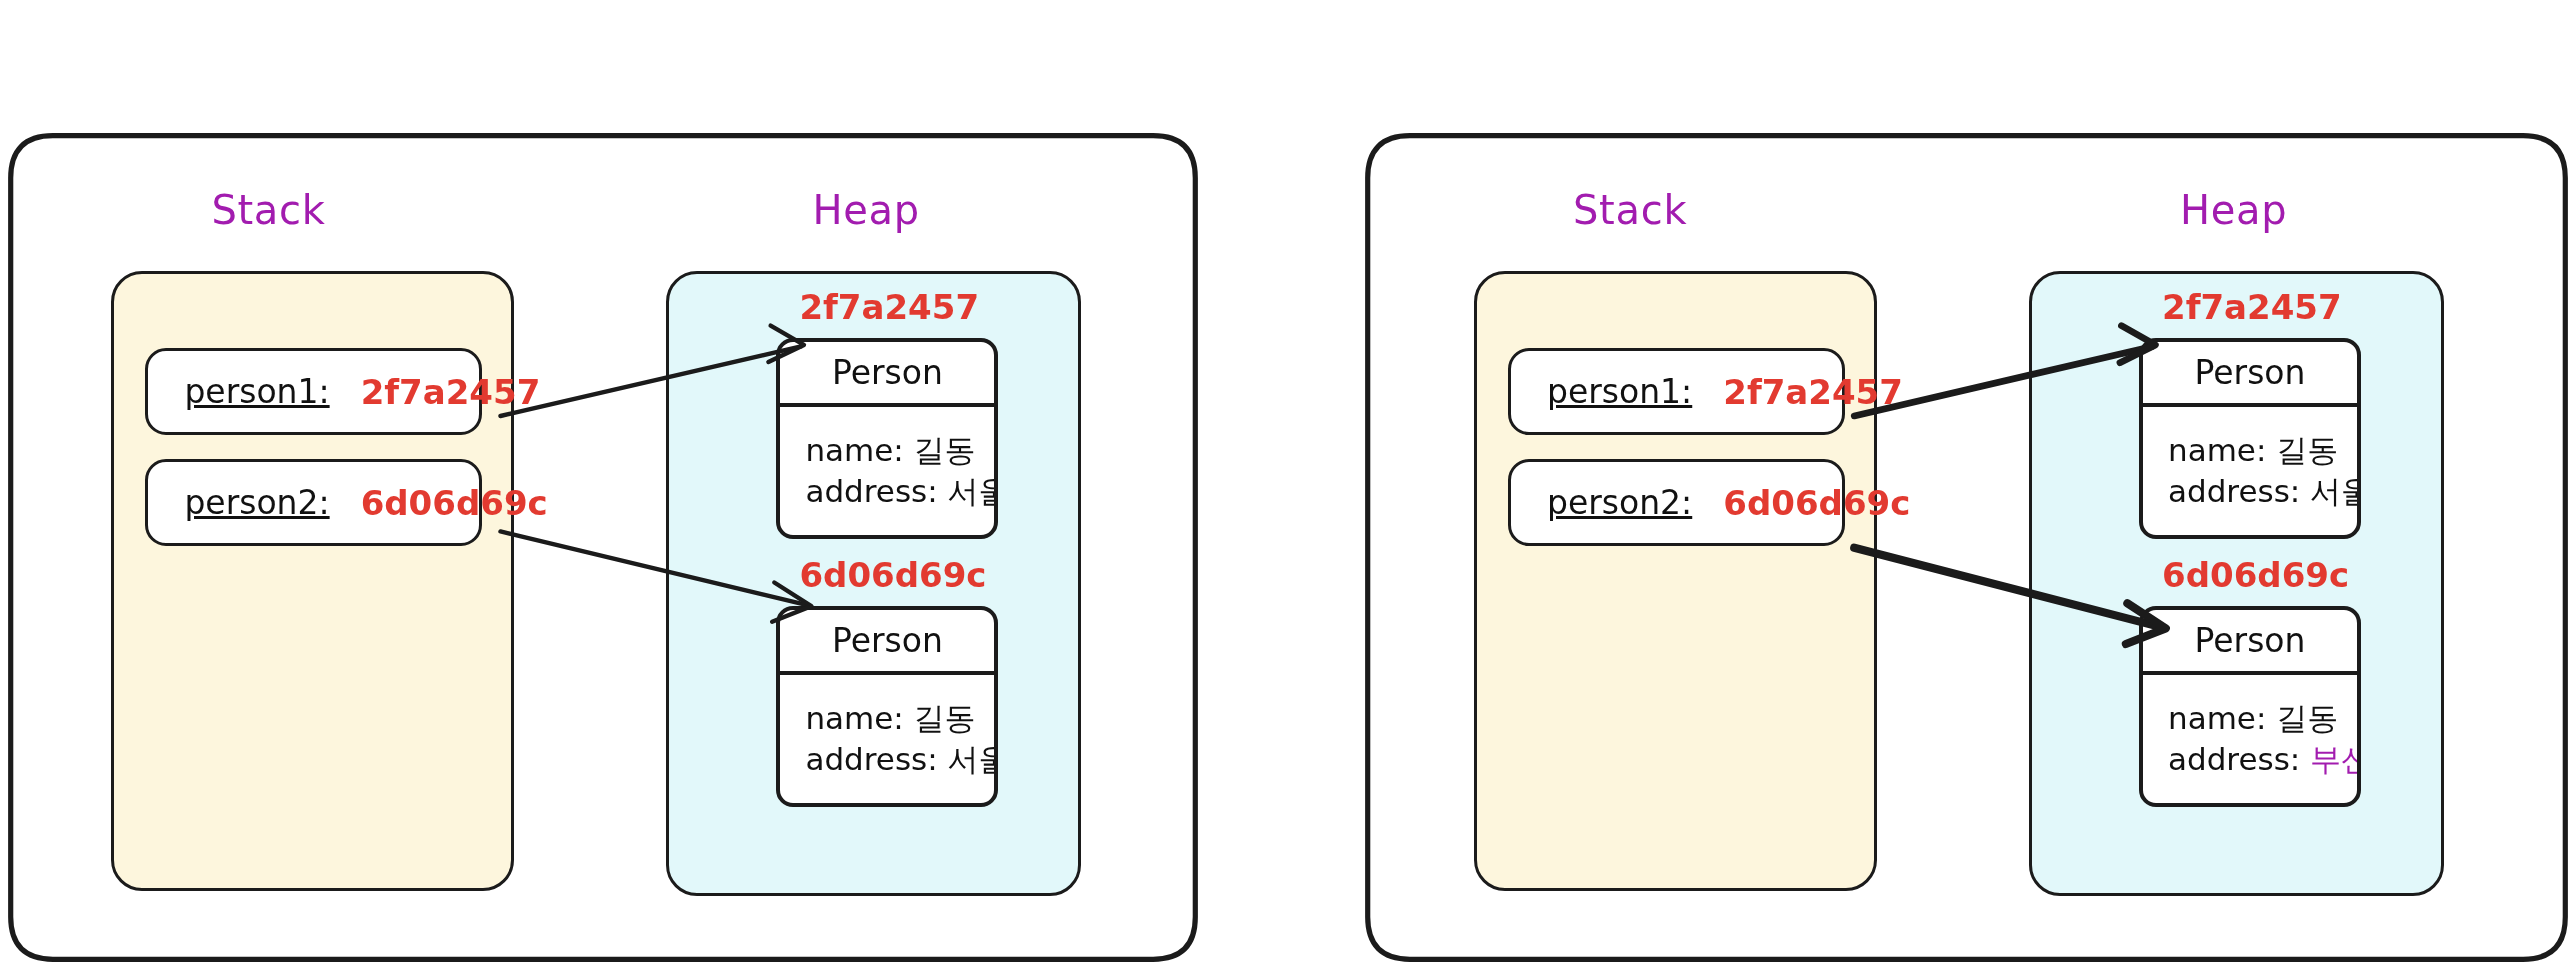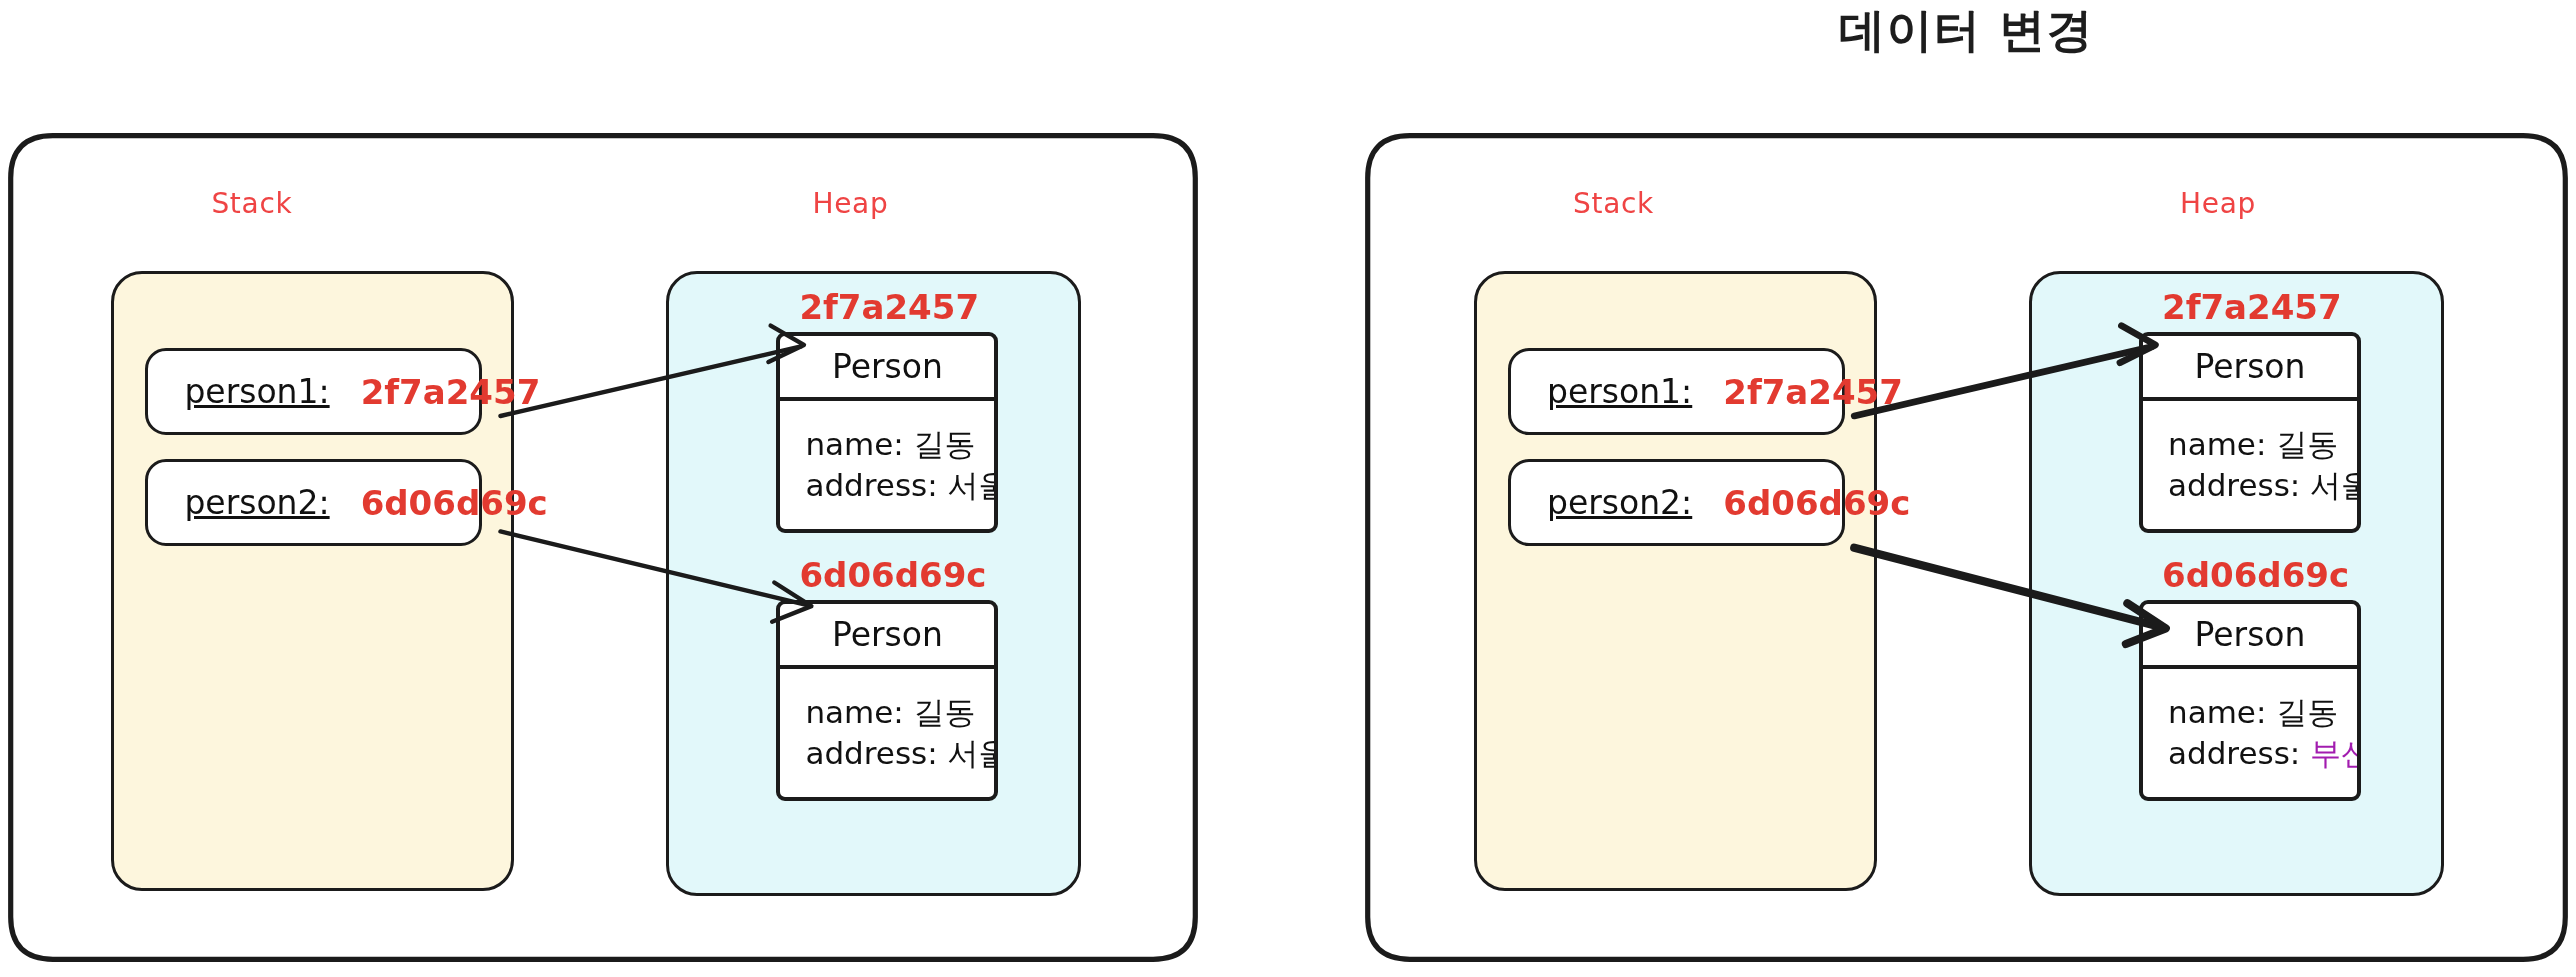--- a/index.html
+++ b/index.html
@@ -46,22 +46,22 @@
 
   .outer-frame {
     position: absolute;
     left: 0; top: 0;
     width: 100%; height: 100%;
   }
 
   
   .section-label {
     position: absolute;
-    font-size: 28px;
-    color: #ef4444;
+    font-size: 40px;
+    color: #a21caf;
     font-weight: 400;
     letter-spacing: 0.7px;
     font-family: "DejaVu Sans", sans-serif;
     white-space: nowrap;
   }
 
   
   .region {
     position: absolute;
     box-sizing: border-box;
@@ -104,24 +104,25 @@
     font-family: "DejaVu Sans", sans-serif;
     white-space: nowrap;
   }
 
   
   .obj-card {
     position: absolute;
     box-sizing: border-box;
     background: #ffffff;
     border: 4.4px solid #1b1b1b;
-    border-radius: 9px;
+    border-radius: 17px;
     overflow: hidden;
     display: flex;
     flex-direction: column;
+    margin-top: 6px;
   }
   .obj-head {
     height: 61px;
     display: flex;
     align-items: center;
     justify-content: center;
     border-bottom: 4.4px solid #1b1b1b;
     font-size: 33px;
     color: #111111;
     font-family: "DejaVu Sans", sans-serif;
@@ -147,21 +148,20 @@
     width: 2576px;
     height: 977px;
     pointer-events: none;
   }
 </style>
 </head>
 <body>
 
 <div class="stage">
 
-  <div class="panel-title title-right">데이터 변경</div>
 
   <div class="panel left">
 
     <svg class="outer-frame" viewBox="0 0 1610 1122" preserveAspectRatio="none">
       <path d="M 62 5 L 1548 5 Q 1605 5 1605 62 L 1605 1060 Q 1605 1117 1548 1117
                L 62 1117 Q 5 1117 5 1060 L 5 62 Q 5 5 62 5 Z" fill="none" stroke="#1b1b1b" stroke-width="7" stroke-linecap="round"></path>
     </svg>
 
     <div class="section-label" style="left:204px; top:55px;">Stack</div>
     <div class="section-label" style="left:805px; top:55px;">Heap</div>

